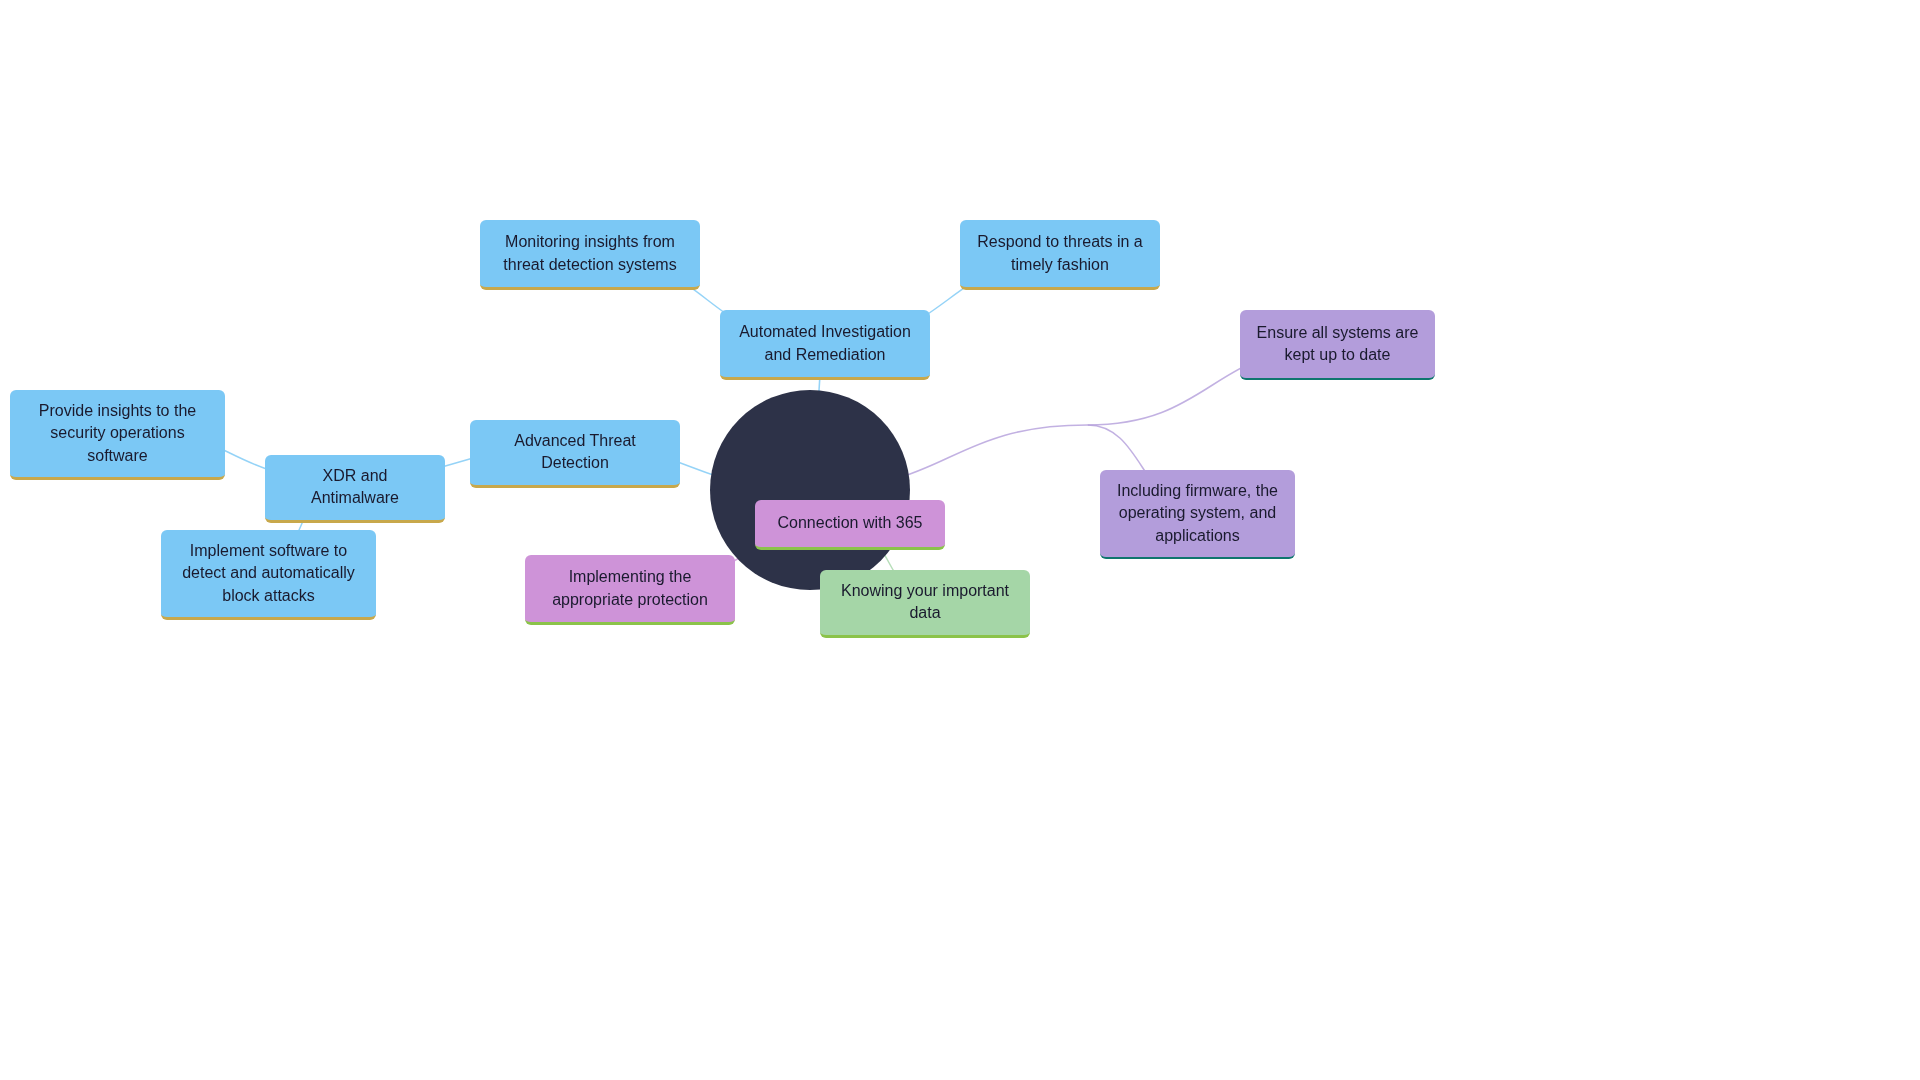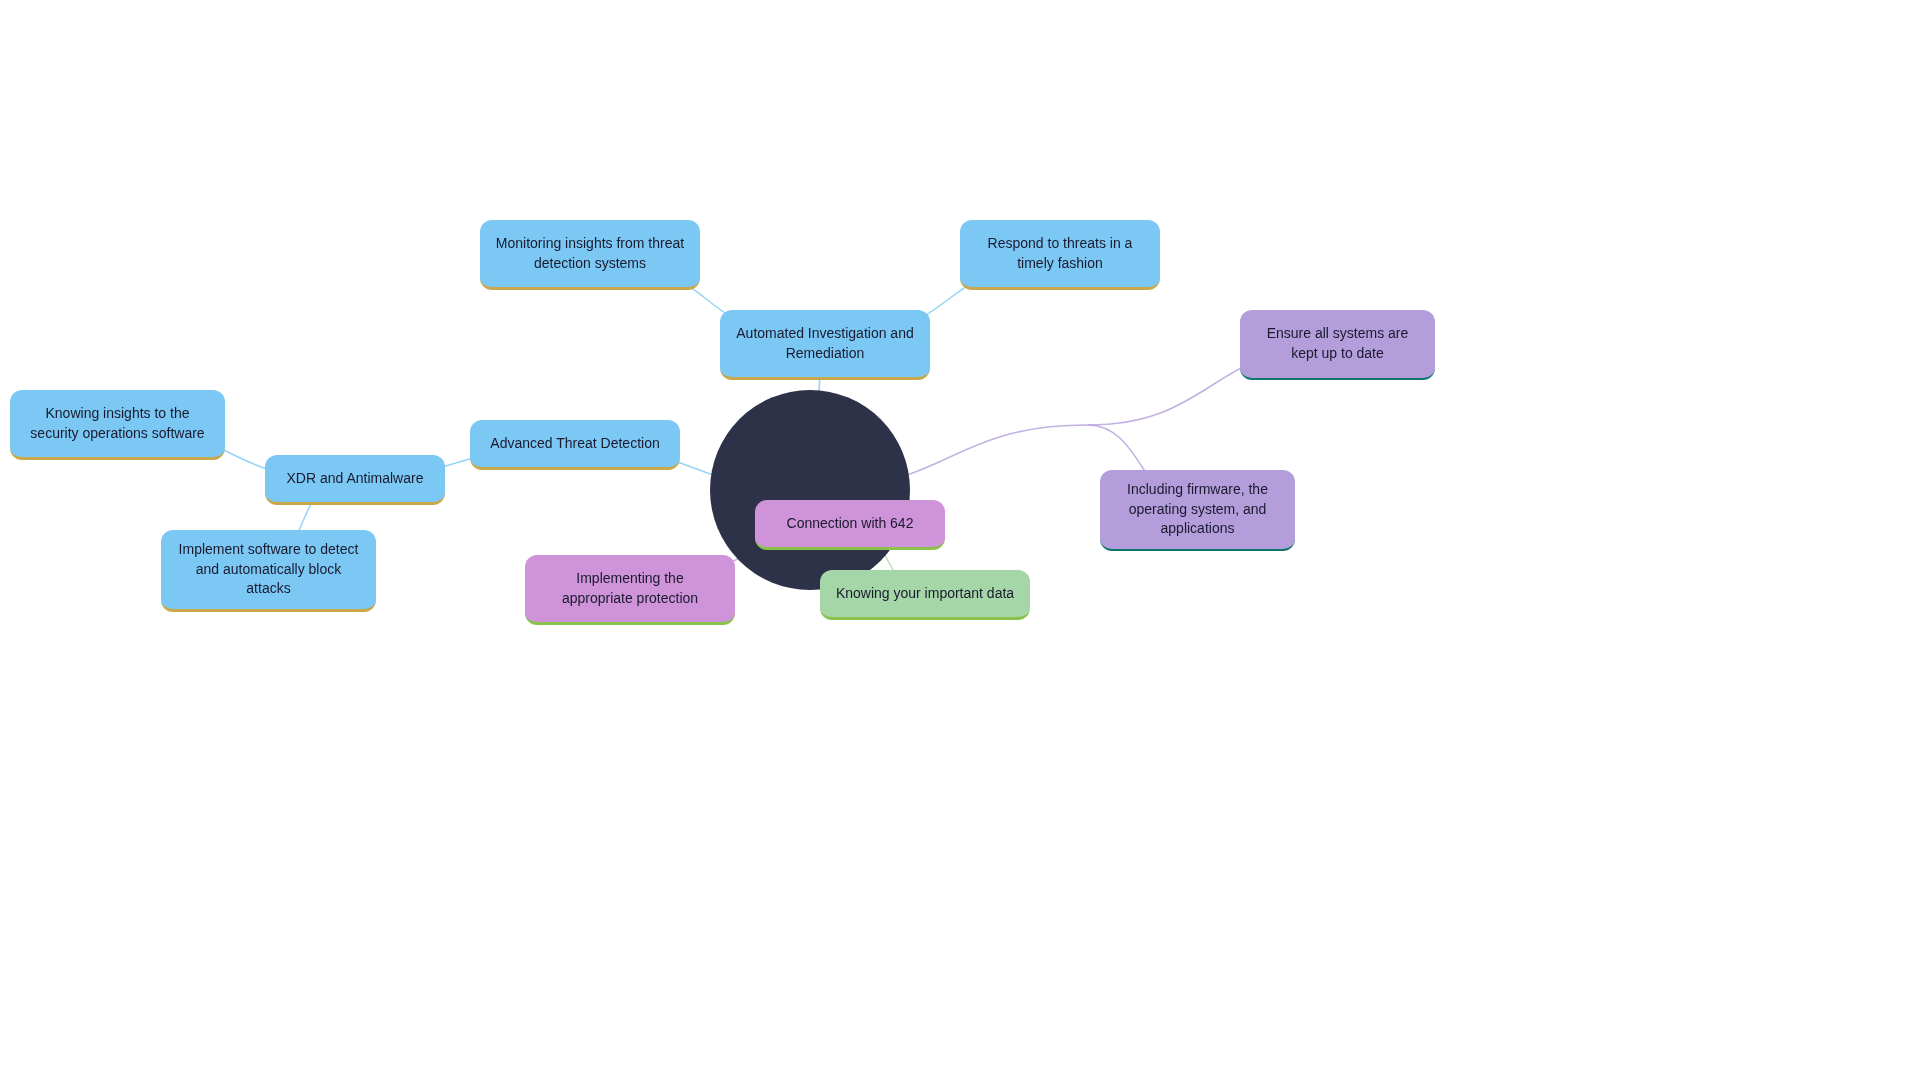--- a/index.html
+++ b/index.html
@@ -18,24 +18,24 @@
     }
     svg#lines {
       position: absolute;
       top: 0; left: 0;
       width: 1920px;
       height: 1080px;
       pointer-events: none;
     }
     .node {
       position: absolute;
-      border-radius: 12px;
+      border-radius: 6px;
       padding: 10px 14px;
       text-align: center;
-      font-size: 14px;
+      font-size: 16px;
       line-height: 1.4;
       display: flex;
       align-items: center;
       justify-content: center;
     }
     .node-center {
       background: #2d3248;
       color: #ffffff;
       border-radius: 50%;
       width: 200px;
@@ -102,27 +102,27 @@
     <div class="node node-blue" id="node-respond" style="left: 960px; top: 220px; width: 200px; min-height: 70px;">
       <span>Respond to threats in a timely fashion</span>
     </div>
     <div class="node node-blue" id="node-advanced-threat" style="left: 470px; top: 420px; width: 210px; min-height: 50px;">
       <span>Advanced Threat Detection</span>
     </div>
     <div class="node node-blue" id="node-xdr" style="left: 265px; top: 455px; width: 180px; min-height: 50px;">
       <span>XDR and Antimalware</span>
     </div>
     <div class="node node-blue" id="node-provide-insights" style="left: 10px; top: 390px; width: 215px; min-height: 70px;">
-      <span>Knowing insights to the security operations software</span>
+      <span>Provide insights to the security operations software</span>
     </div>
     <div class="node node-blue" id="node-implement-software" style="left: 161px; top: 530px; width: 215px; min-height: 80px;">
       <span>Implement software to detect and automatically block attacks</span>
     </div>
     <div class="node node-purple-light" id="node-connection-365" style="left: 755px; top: 500px; width: 190px; min-height: 50px;">
-      <span>Connection with 642</span>
+      <span>Connection with 365</span>
     </div>
     <div class="node node-purple-light" id="node-implementing" style="left: 525px; top: 555px; width: 210px; min-height: 70px;">
       <span>Implementing the appropriate protection</span>
     </div>
     <div class="node node-green" id="node-knowing-data" style="left: 820px; top: 570px; width: 210px; min-height: 50px;">
       <span>Knowing your important data</span>
     </div>
     <div class="node node-purple" id="node-ensure" style="left: 1240px; top: 310px; width: 195px; min-height: 70px;">
       <span>Ensure all systems are kept up to date</span>
     </div>

